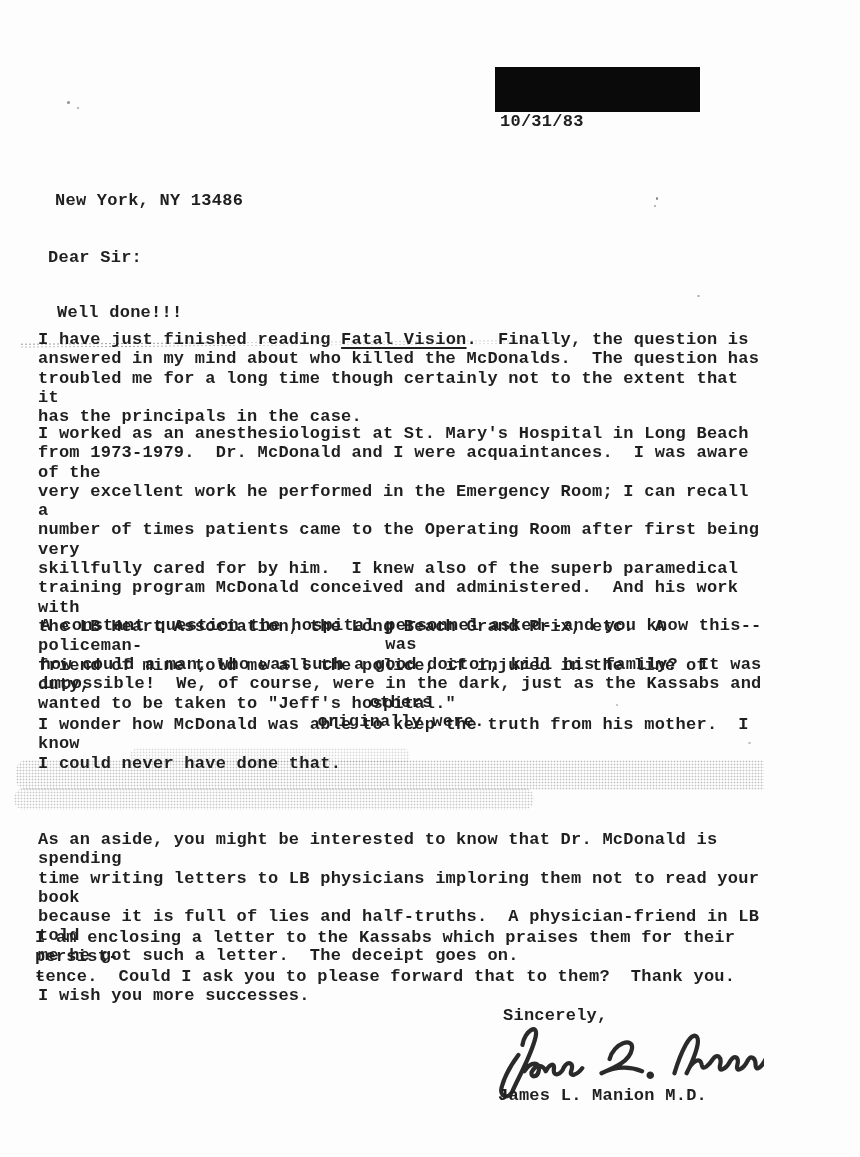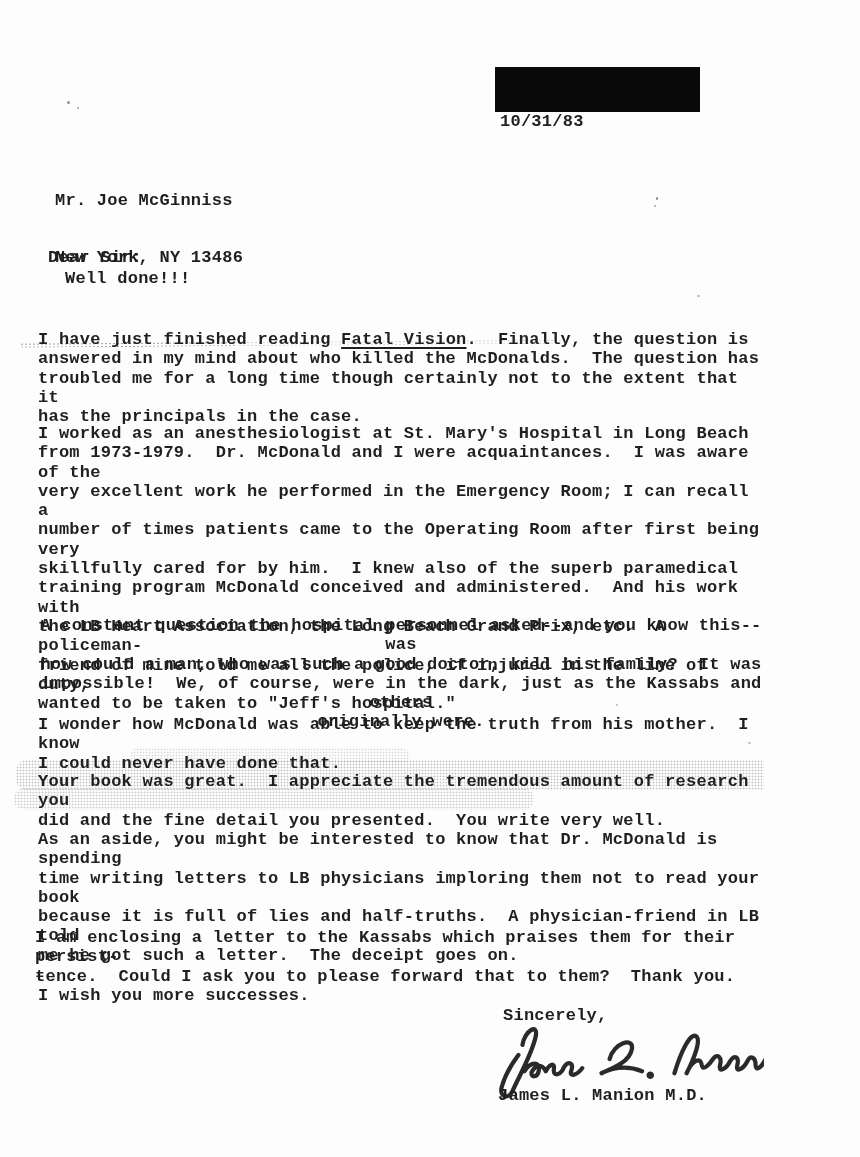--- a/index.html
+++ b/index.html
@@ -20,21 +20,21 @@
     letter-spacing:0.25px;
     line-height:19.3px;
     color:var(--ink);
   }
   .abs{position:absolute;white-space:pre-wrap;z-index:2;}
   
   .redaction{position:absolute;left:495px;top:67px;width:205px;height:45px;background:var(--redaction);z-index:3;}
   .date{left:500px;top:112px;}
   .recipient{left:55px;top:152px;}
   .salutation{left:48px;top:248px;}
-  .opening{left:57px;top:269px;margin-left:8px;}
+  .opening{left:57px;top:303px;}
   .p1{left:38px;top:322px;margin-top:8px;}
   .p2{left:38px;top:424px;}
   .p3{left:38px;top:616px;text-align:center;}
   .p4{left:38px;top:715px;}
   .p5{left:38px;top:772px;}
   .p6{left:38px;top:830px;}
   .p7{left:35px;top:928px;}
   .p8{left:38px;top:986px;}
   .valediction{left:503px;top:1006px;}
   .typed-name{left:498px;top:1086px;}
@@ -87,21 +87,20 @@
   <div class="squiggle squiggle-1"></div>
   <div class="squiggle squiggle-2"></div>
   <div class="smudge smudge-b0"></div>
   <div class="smudge smudge-b1"></div>
   <div class="smudge smudge-b2"></div>
   <div class="smudge smudge-b3"></div>
 
   <div class="abs date">10/31/83</div>
 
   <div class="abs recipient">
-    <div>Mr. Joe McGinniss</div>
     <div>New York, NY 13486</div>
   </div>
 
   <div class="abs salutation">Dear Sir:</div>
   <div class="abs opening">Well done!!!</div>
 
   <div class="abs p1"><span>I have just finished reading </span><span class="u-title">Fatal Vision</span><span>.  Finally, the question is
 answered in my mind about who killed the McDonalds.  The question has
 troubled me for a long time though certainly not to the extent that it
 has the principals in the case.</span></div>
@@ -114,22 +113,20 @@
 training program McDonald conceived and administered.  And his work with
 the LB Heart Association, the Long Beach Grand Prix, etc.  A policeman-
 friend of mine told me all the police, if injured in the line of duty,
 wanted to be taken to "Jeff's hospital."</div>
   <div class="abs p3">A constant question the hospital personnel asked--and you know this--was
 how could a man, who was such a good doctor, kill his family?  It was
 impossible!  We, of course, were in the dark, just as the Kassabs and others
 originally were.</div>
   <div class="abs p4">I wonder how McDonald was able to keep the truth from his mother.  I know
 I could never have done that.</div>
-  <div class="abs p5">Your book was great.  I appreciate the tremendous amount of research you
-did and the fine detail you presented.  You write very well.</div>
   <div class="abs p6">As an aside, you might be interested to know that Dr. McDonald is spending
 time writing letters to LB physicians imploring them not to read your book
 because it is full of lies and half-truths.  A physician-friend in LB told
 me he got such a letter.  The deceipt goes on.</div>
   <div class="abs p8">I wish you more successes.</div>
   <div class="abs p7">I am enclosing a letter to the Kassabs which praises them for their persist-
 ŧence.  Could I ask you to please forward that to them?  Thank you.</div>
 
   <div class="abs valediction">Sincerely,</div>
 

